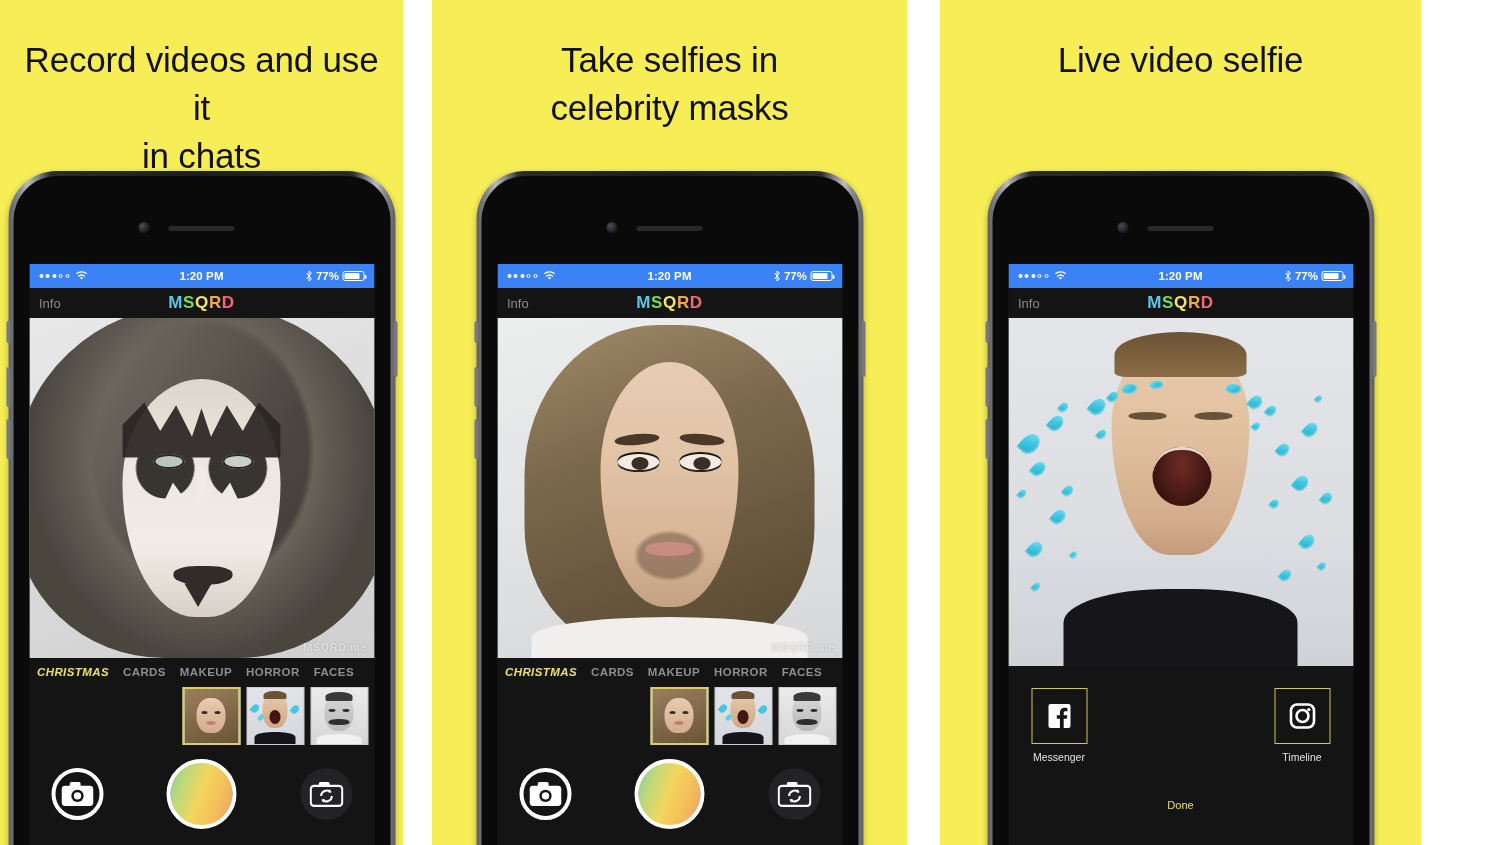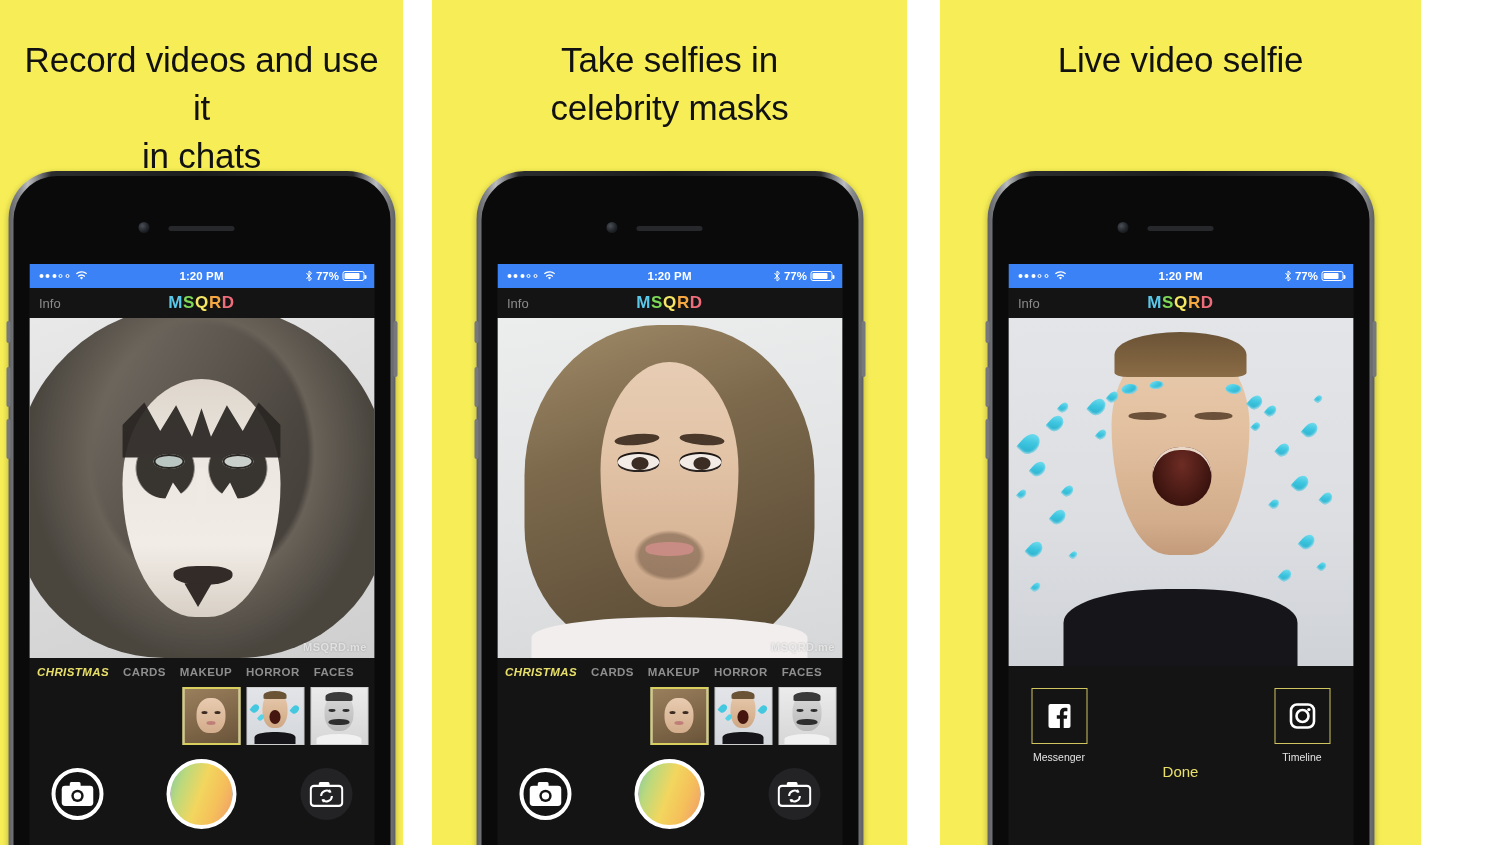--- a/index.html
+++ b/index.html
@@ -296,21 +296,22 @@
   .share-row { display: flex; justify-content: space-between; }
   .share-item { width: 70px; text-align: center; }
   .share-box {
     width: 56px; height: 56px; margin: 0 auto;
     border: 1.5px solid #cfc45e;
     display: flex; align-items: center; justify-content: center;
     background: #141415;
   }
   .share-label { color: #e4e4e4; font-size: 10.5px; margin-top: 7px; }
   .done {
-    text-align: center; color: #e9e06a; font-size: 15px;
+    text-align: center; color: #e9e06a; font-size: 11px;
+    margin-top: 36px;
   }
 
   
   .ico { width: 34px; height: 34px; display: block; }
 </style>
 </head>
 <body>
 
 <div class="board">
 

